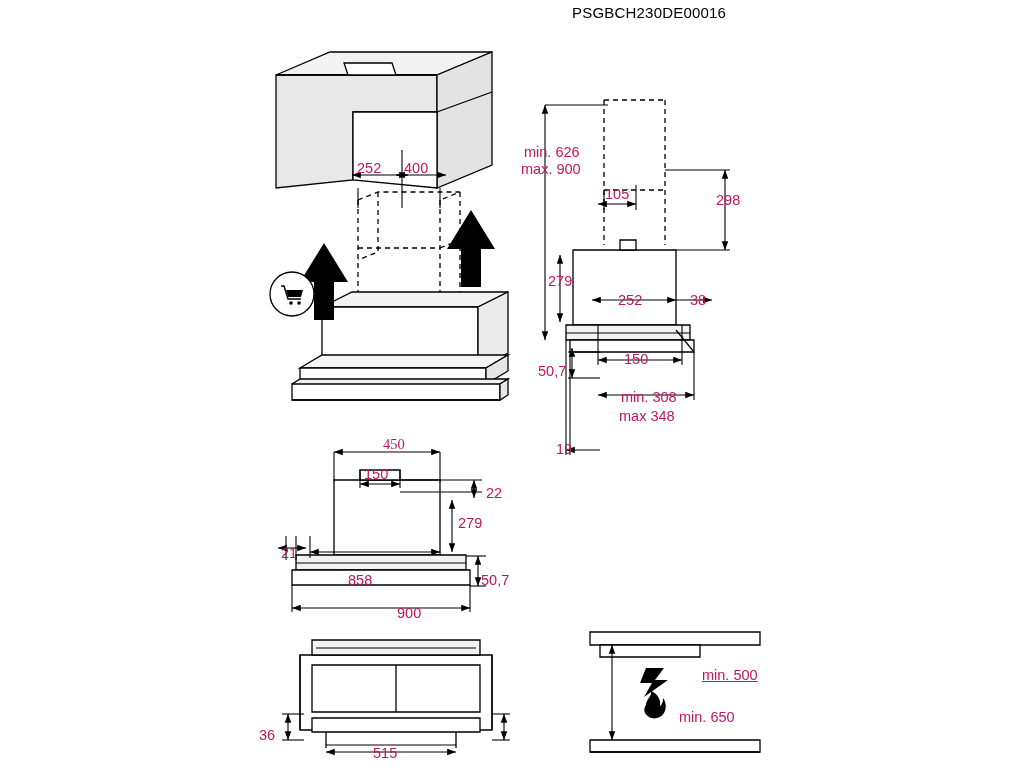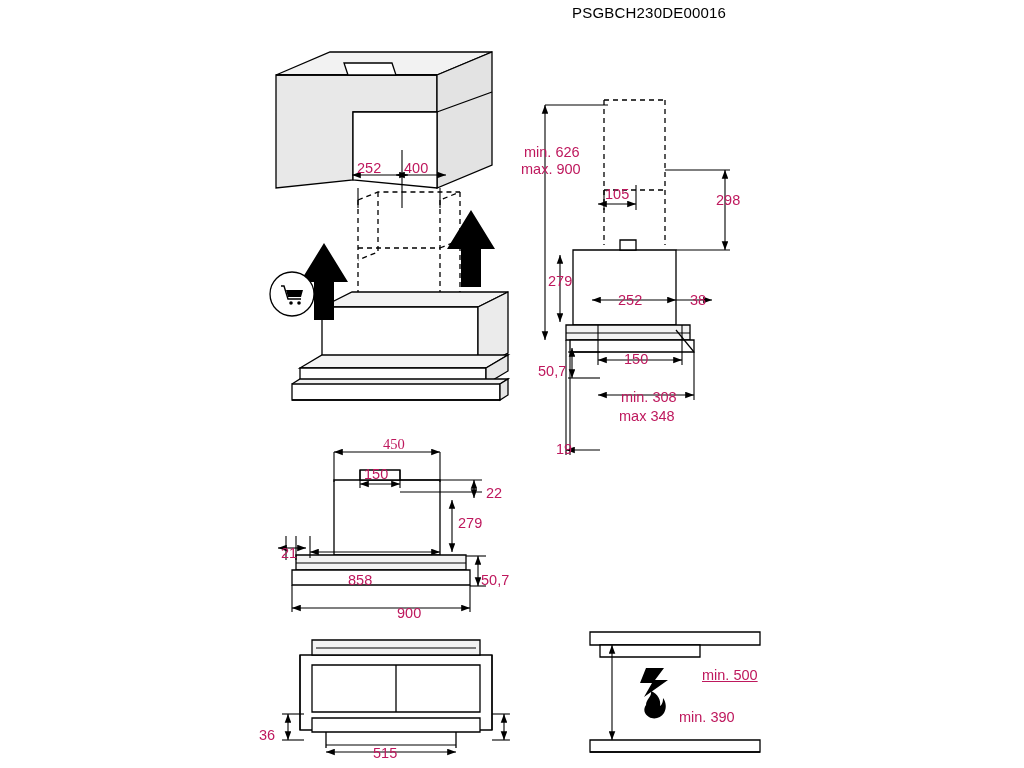--- a/index.html
+++ b/index.html
@@ -272,15 +272,15 @@
   <div class="lbl" style="left:281px; top:531px;margin-top:14px;">21</div>
   <div class="lbl" style="left:348px; top:538px;margin-top:34px;">858</div>
   <div class="lbl" style="left:481px; top:572px;">50,7</div>
   <div class="lbl" style="left:361px; top:605px;margin-left:36px;">900</div>
 
   <div class="lbl" style="left:259px; top:727px;">36</div>
   <div class="lbl" style="left:512px; top:727px;margin-top:40px;">44</div>
   <div class="lbl" style="left:373px; top:745px;">515</div>
 
   <div class="lbl" style="left:702px; top:667px;text-decoration:underline;">min. 500</div>
-  <div class="lbl" style="left:679px; top:709px;">min. 390</div>
+  <div class="lbl" style="left:679px; top:709px;">min. 650</div>
 
 </div>
 
 </body></html>

